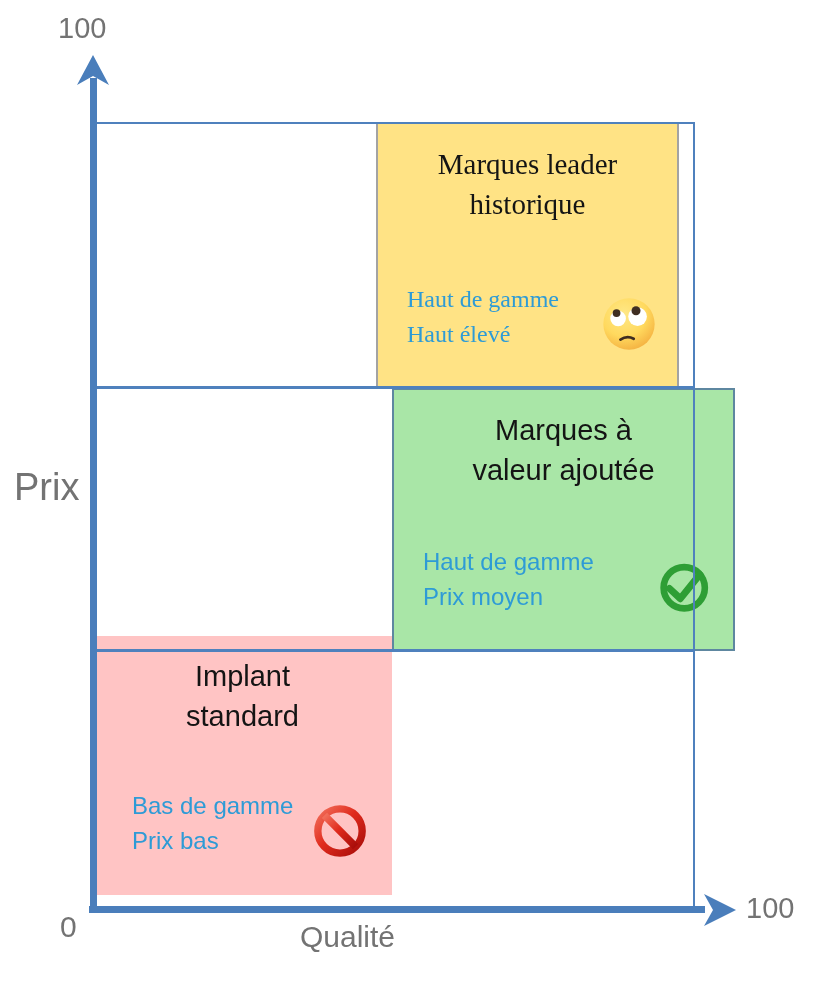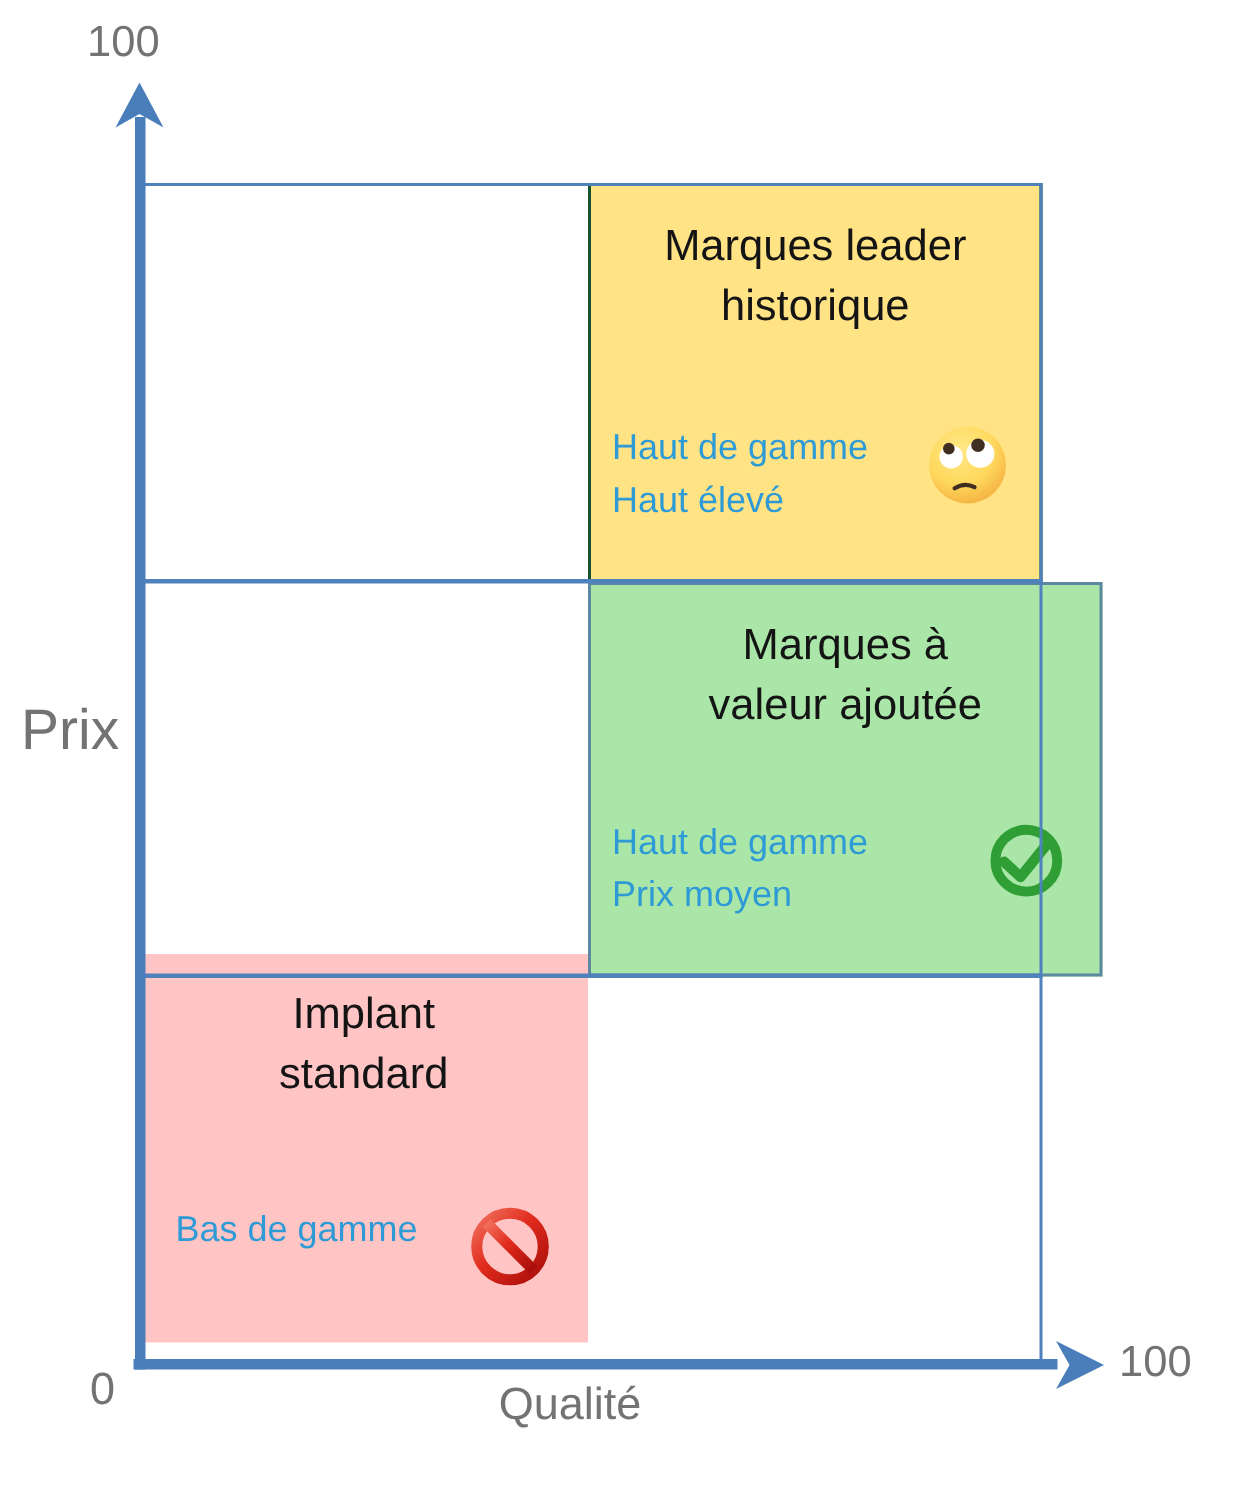--- a/index.html
+++ b/index.html
@@ -14,21 +14,21 @@
 
   
   .axis-label {
     position: absolute;
     color: #737373;
     font-size: 29px;
   }
   .y-max-label   { left: 58px;  top: 12px; }
   .y-axis-label  { left: 14px;  top: 466px; font-size: 38px; }
   .origin-label  { left: 60px;  top: 910px; font-size: 30px; }
-  .x-axis-label  { left: 300px; top: 920px; width: 160px; text-align: center; font-size: 30px; }
+  .x-axis-label  { left: 300px; top: 920px; width: 160px; font-size: 30px; }
   .x-max-label   { left: 746px; top: 892px; }
 
   
   .y-shaft {
     position: absolute; left: 90px; top: 78px;
     width: 7px; height: 835px;
     background: #4A7EBB; z-index: 6;
   }
   .x-shaft {
     position: absolute; left: 89px; top: 906px;
@@ -54,37 +54,38 @@
     background: #4F81BD; z-index: 4;
   }
   .hline-1 { top: 264px; }
   .hline-2 { top: 527px; }
 
   .cell {
     position: absolute;
     display: flex; flex-direction: column;
     z-index: 2;
   }
-  .cell-top-right    { left: 299px; top: 0;     width: 303px; height: 266px; border: 2px solid #14532d; }
+  .cell-top-right    { left: 283px; top: 0;     width: 303px; height: 266px; border: 2px solid #a3a3a3; font-family: Liberation Serif, serif; }
   .cell-middle-right { left: 299px; top: 266px; width: 343px; height: 263px; border: 2px solid #5E87A0; }
   .cell-bottom-left  { left: 0;     top: 514px; width: 299px; height: 259px; }
 
   .q-title {
     text-align: center;
     padding-top: 20px;
     font-size: 29px;
     line-height: 1.38;
     color: #141414;
   }
   .q-bottom {
     margin-top: auto;
     display: flex;
-    align-items: flex-start;
+    align-items: flex-end;
     justify-content: space-between;
     padding: 0 20px 34px 14px;
+    margin-left: 15px;
   }
   .cell-bottom-left .q-bottom { padding: 0 24px 36px 24px; }
   .q-sub {
     font-size: 24px;
     line-height: 1.45;
     color: #2E9BD6;
   }
   .emoji { width: 56px; height: 56px; flex: 0 0 auto; }
 </style>
 </head>
@@ -155,20 +156,21 @@
     </div>
 
     <div class="cell cell-bottom-left" style="background-color: rgb(255, 196, 196);">
       <div class="q-title">
         <div>Implant</div>
         <div>standard</div>
       </div>
       <div class="q-bottom">
         <div class="q-sub">
           <div>Bas de gamme</div>
+          <div>Prix bas</div>
         </div>
         <svg class="emoji" viewBox="0 0 72 72">
           <defs>
             <linearGradient id="noGrad" x1="0" y1="0" x2="1" y2="1">
               <stop offset="0%" stop-color="#F2705C"></stop>
               <stop offset="45%" stop-color="#E02B1D"></stop>
               <stop offset="100%" stop-color="#A80D0A"></stop>
             </linearGradient>
           </defs>
           <circle cx="36" cy="36" r="28.5" fill="none" stroke="url(#noGrad)" stroke-width="9.5"></circle>

